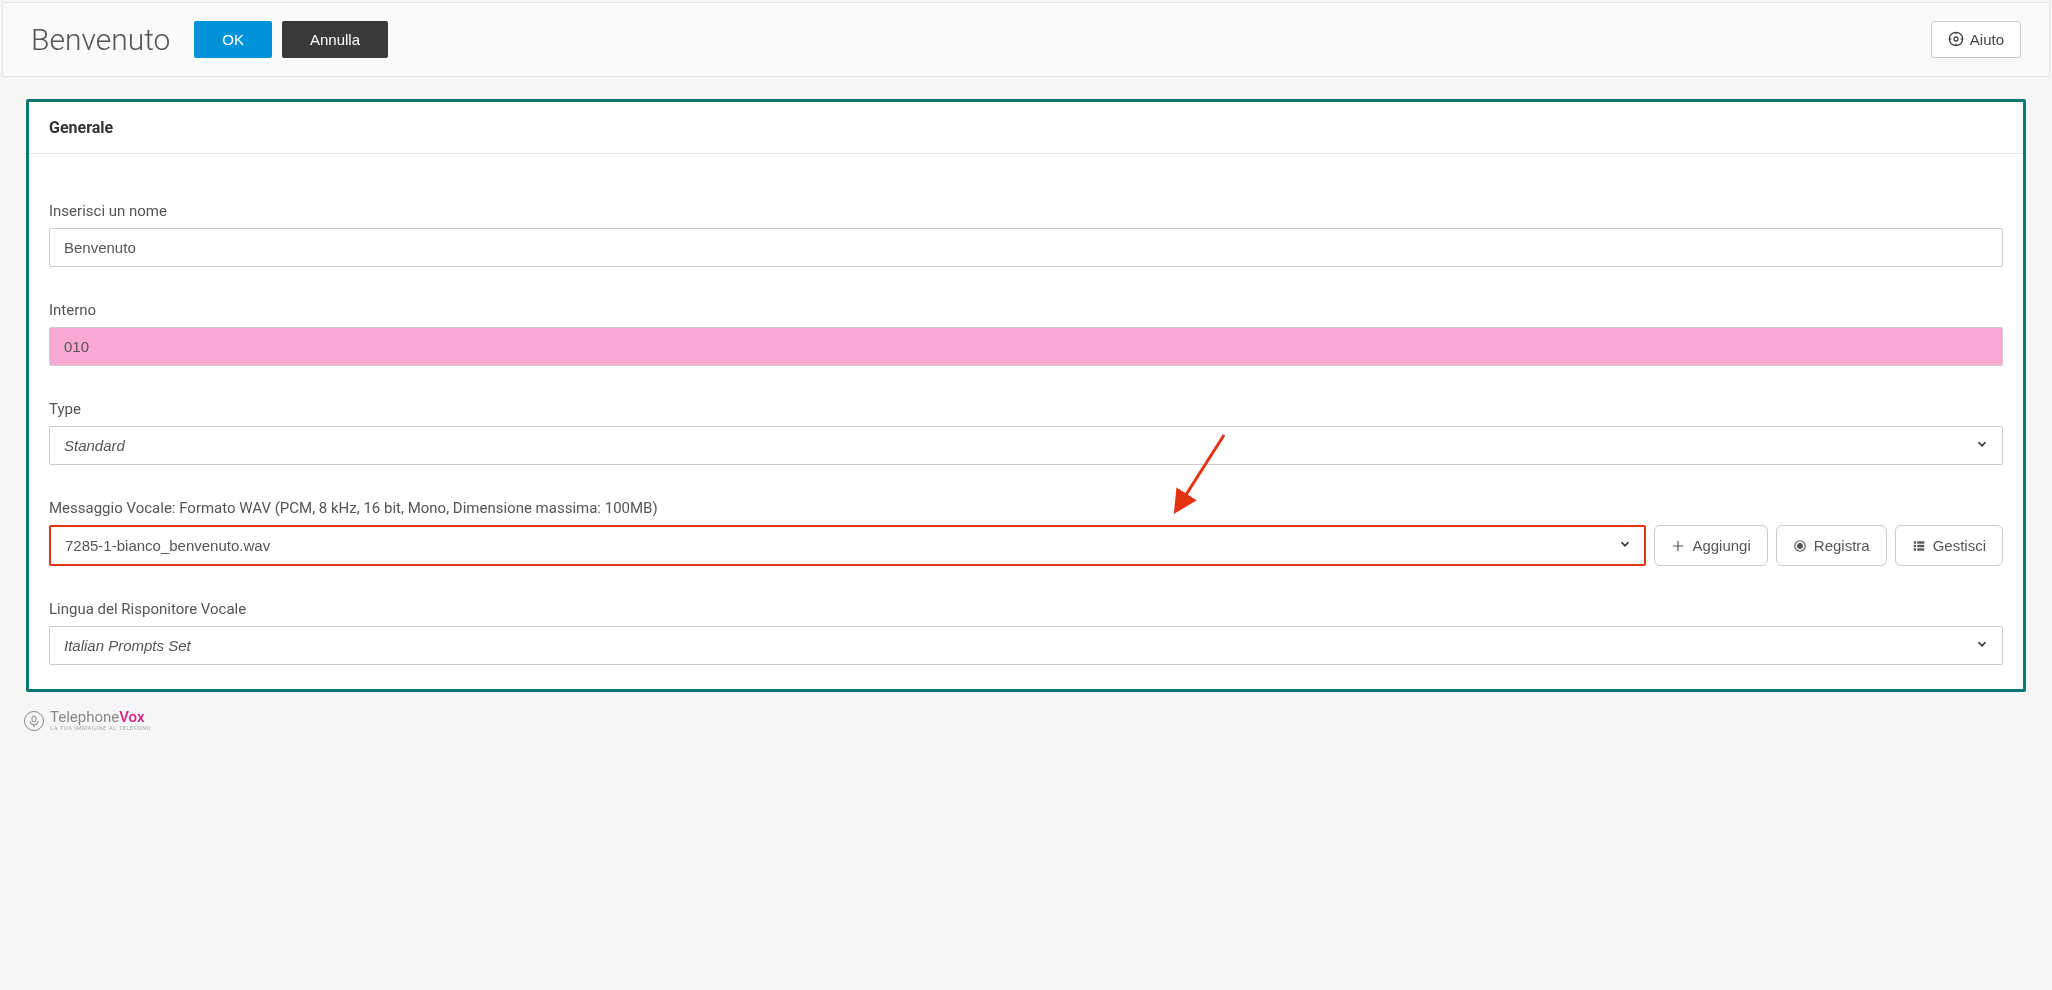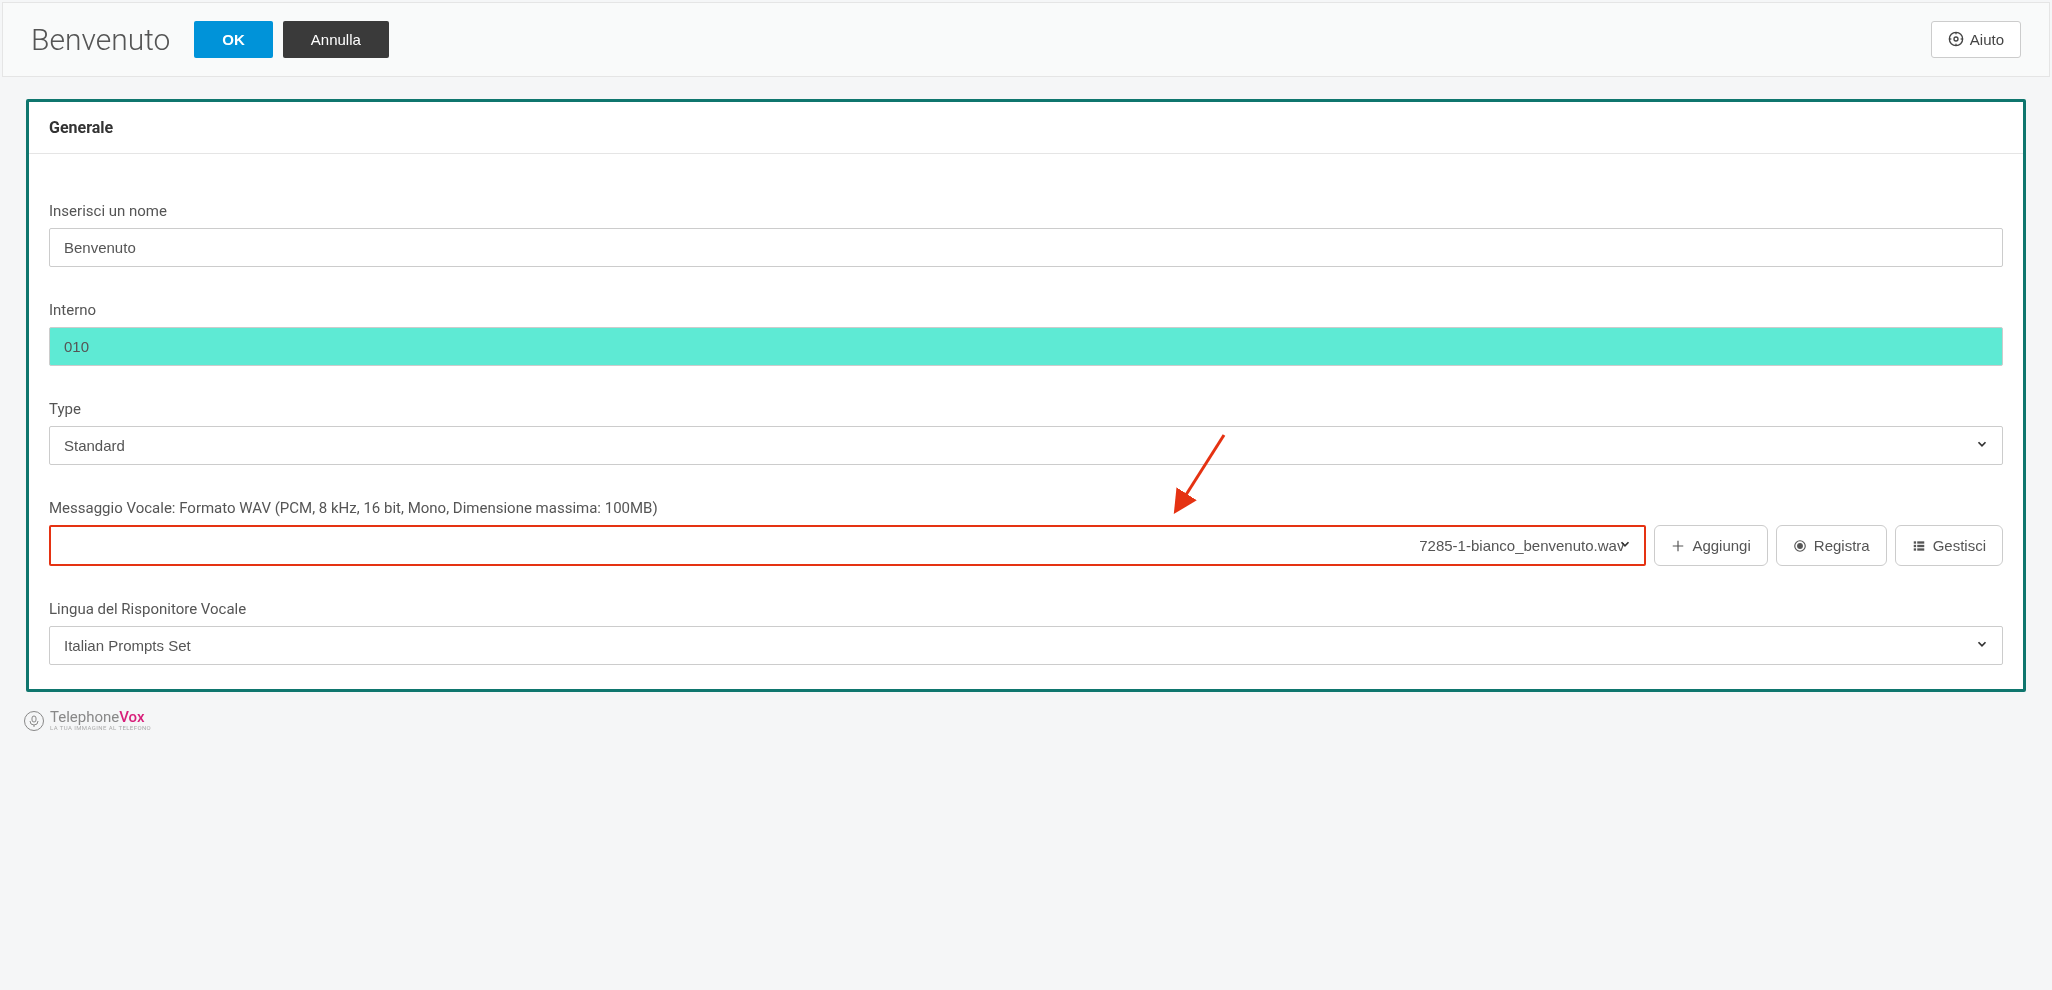--- a/index.html
+++ b/index.html
@@ -37,21 +37,20 @@
   .btn {
     border: none;
     padding: 10px 28px;
     font-size: 15px;
     cursor: pointer;
     border-radius: 2px;
   }
   .btn-primary {
     background: #0093d9;
     color: #fff;
-    font-weight: bold;
   }
   .btn-dark {
     background: #3a3a3a;
     color: #fff;
   }
   .btn-help {
     background: #fff;
     border: 1px solid #ccc;
     color: #444;
     padding: 9px 16px;
@@ -96,31 +95,32 @@
   .form-control {
     width: 100%;
     padding: 10px 14px;
     border: 1px solid #ccc;
     border-radius: 2px;
     font-size: 15px;
     color: #555;
     background: #fff;
   }
   .form-control[readonly] {
-    background: #5eead4;
+    background: #f9a8d4;
     color: #555;
   }
   .select-wrap {
     position: relative;
   }
   .select-wrap .form-control {
     appearance: none;
     -webkit-appearance: none;
     padding-right: 40px;
     cursor: pointer;
+    font-style: italic;
   }
   .select-caret {
     position: absolute;
     right: 14px;
     top: 50%;
     transform: translateY(-50%);
     pointer-events: none;
     color: #333;
   }
   .audio-row {
@@ -129,23 +129,22 @@
     align-items: stretch;
   }
   .audio-select-wrap {
     flex: 1;
     position: relative;
   }
   .audio-select-wrap .form-control {
     border: 2px solid #e53212;
     appearance: none;
     -webkit-appearance: none;
-    padding-right: 20px;
-    cursor: pointer;
-    text-align: right;
+    padding-right: 60px;
+    cursor: pointer;
   }
   .btn-action {
     background: #fff;
     border: 1px solid #ccc;
     padding: 10px 16px;
     font-size: 15px;
     color: #555;
     display: flex;
     align-items: center;
     gap: 7px;

